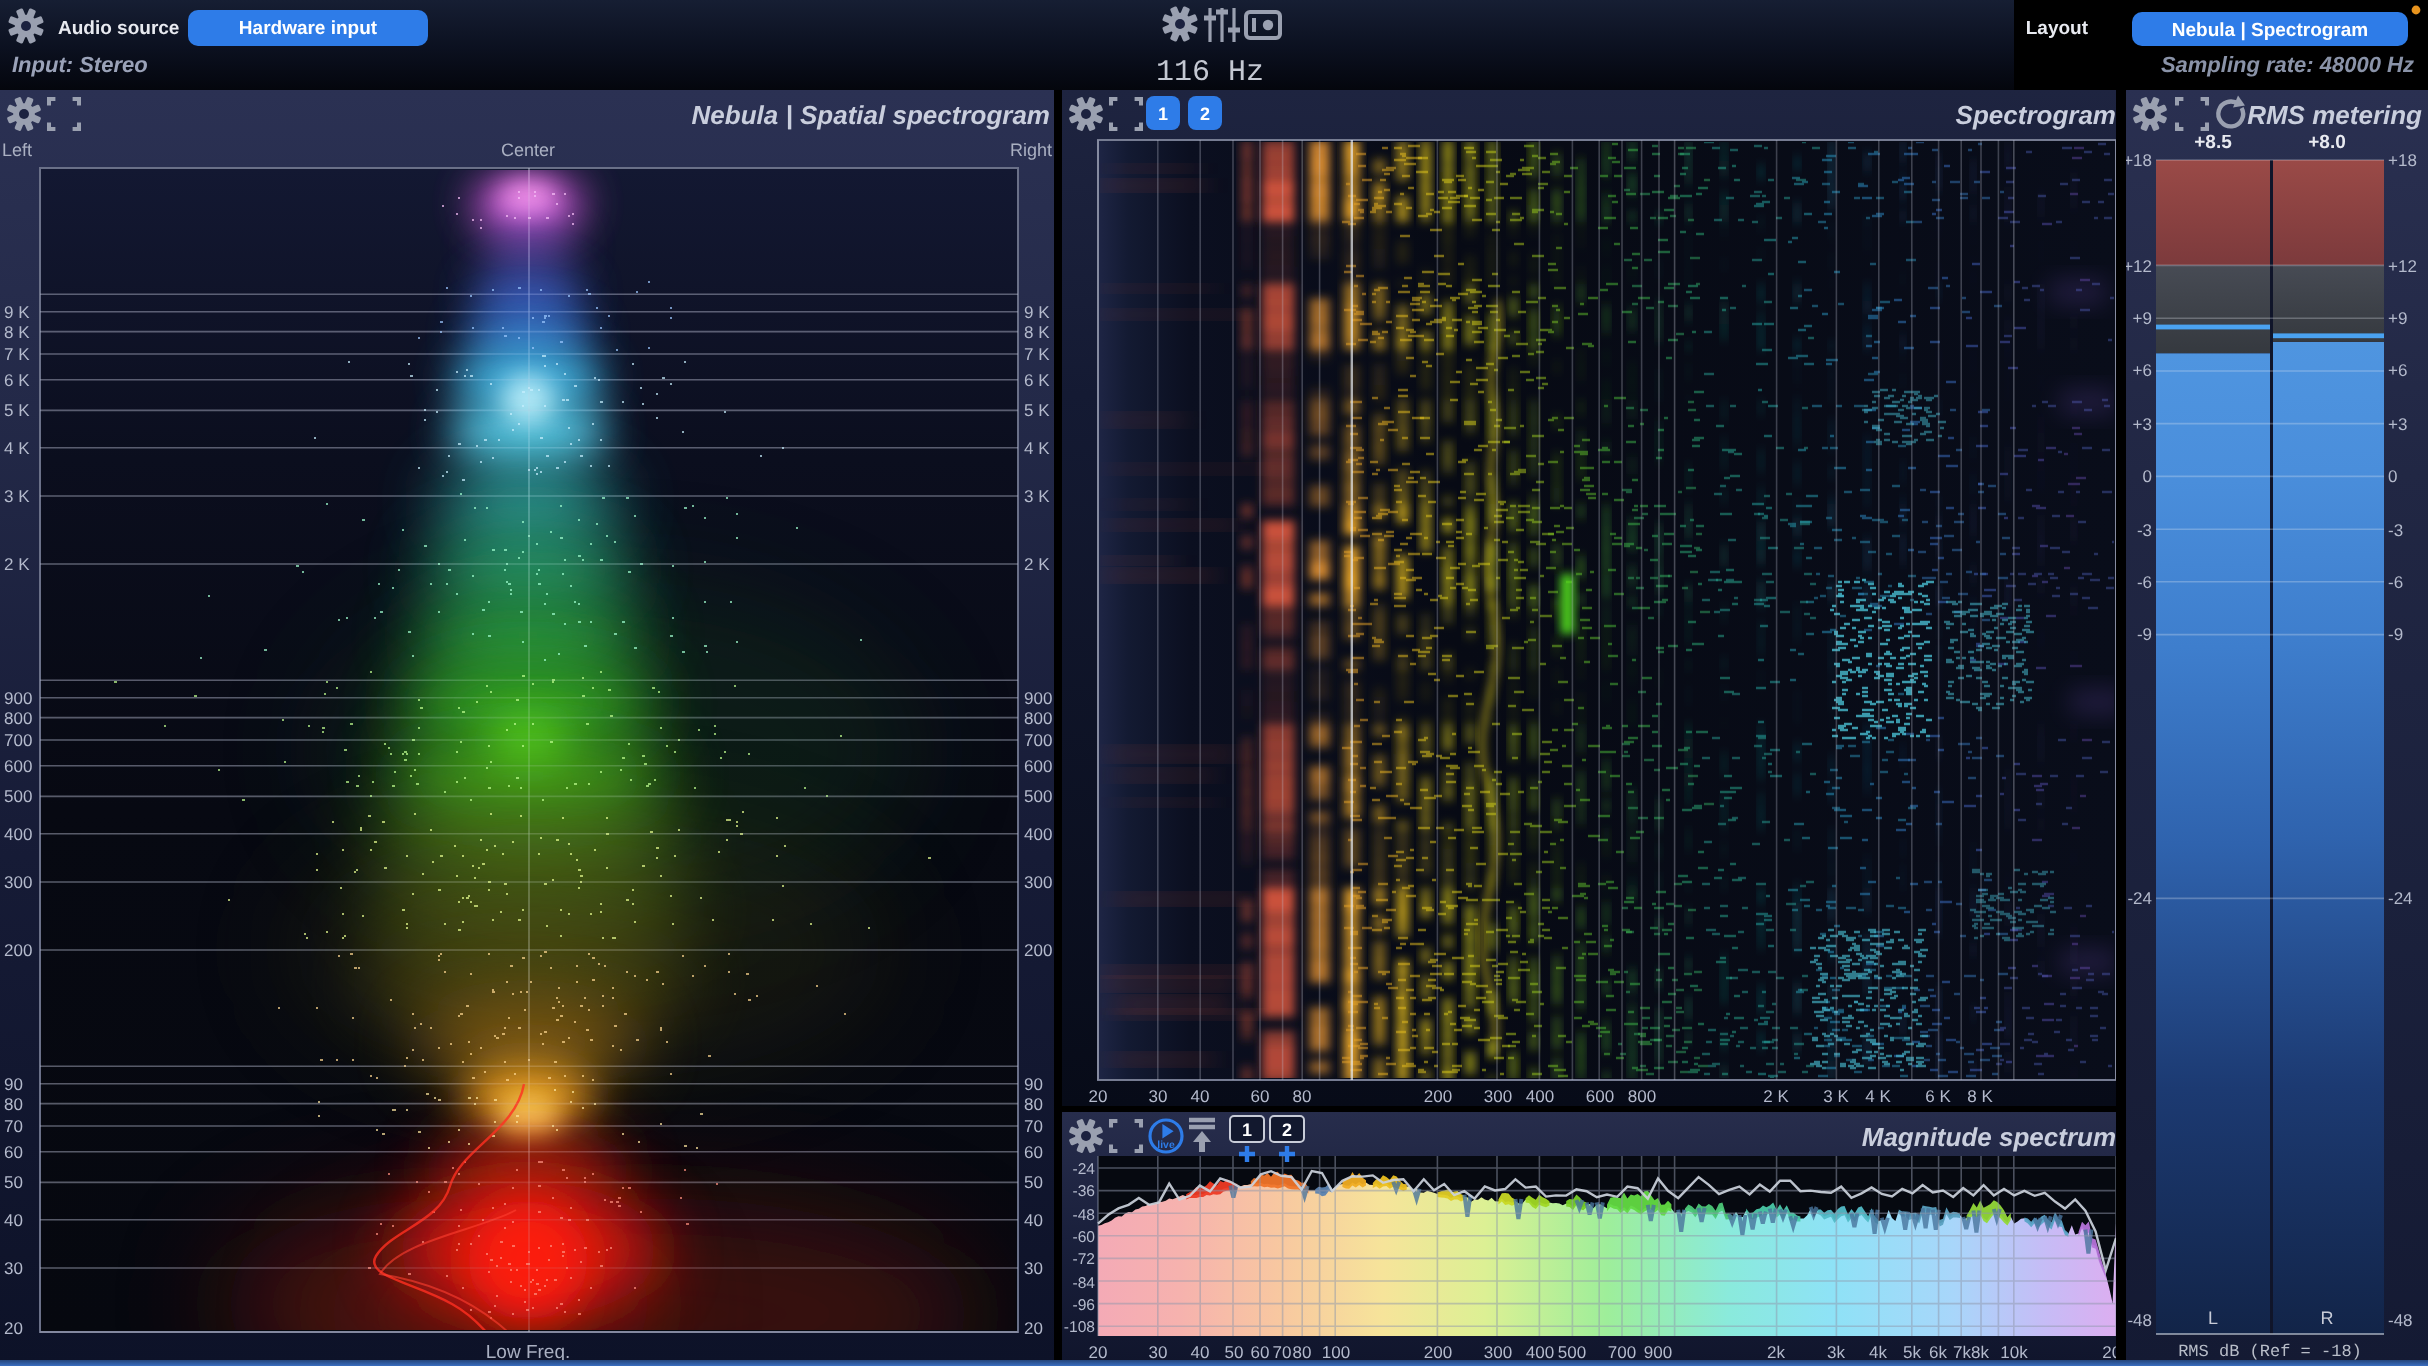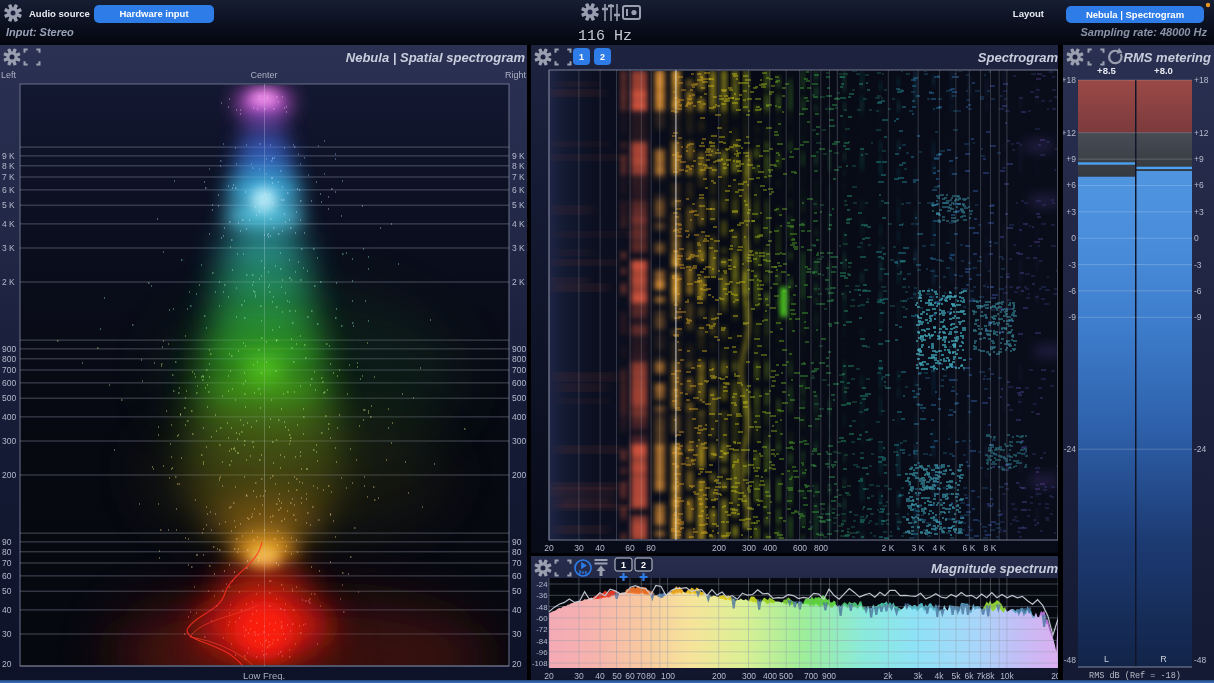--- a/index.html
+++ b/index.html
@@ -1,17 +1,17 @@
 <!DOCTYPE html>
 <html><head><meta charset="utf-8"><style>
 *{margin:0;padding:0;box-sizing:border-box}
 body{width:1214px;height:683px;background:#000;overflow:hidden;font-family:"Liberation Sans",sans-serif;position:relative}
 .abs{position:absolute}
 </style></head><body>
-<div class="abs" style="left:0;top:0;width:1214px;height:45px;background:linear-gradient(#161e33,#0b101f 55%,#04060d)">
+<div class="abs" style="left:0;top:0;width:1007px;height:45px;background:linear-gradient(#161e33,#0b101f 55%,#04060d)">
     <svg class="abs" style="left:0;top:0" width="1214" height="45">
       <g fill="#9aa0b0">
         <circle cx="13" cy="13" r="5.6"></circle>
         <rect x="11.2" y="4.0" width="3.6" height="5.4" rx="0.8" transform="rotate(22.5 13 13)"></rect>
         <rect x="11.2" y="4.0" width="3.6" height="5.4" rx="0.8" transform="rotate(67.5 13 13)"></rect>
         <rect x="11.2" y="4.0" width="3.6" height="5.4" rx="0.8" transform="rotate(112.5 13 13)"></rect>
         <rect x="11.2" y="4.0" width="3.6" height="5.4" rx="0.8" transform="rotate(157.5 13 13)"></rect>
         <rect x="11.2" y="4.0" width="3.6" height="5.4" rx="0.8" transform="rotate(202.5 13 13)"></rect>
         <rect x="11.2" y="4.0" width="3.6" height="5.4" rx="0.8" transform="rotate(247.5 13 13)"></rect>
         <rect x="11.2" y="4.0" width="3.6" height="5.4" rx="0.8" transform="rotate(292.5 13 13)"></rect>

